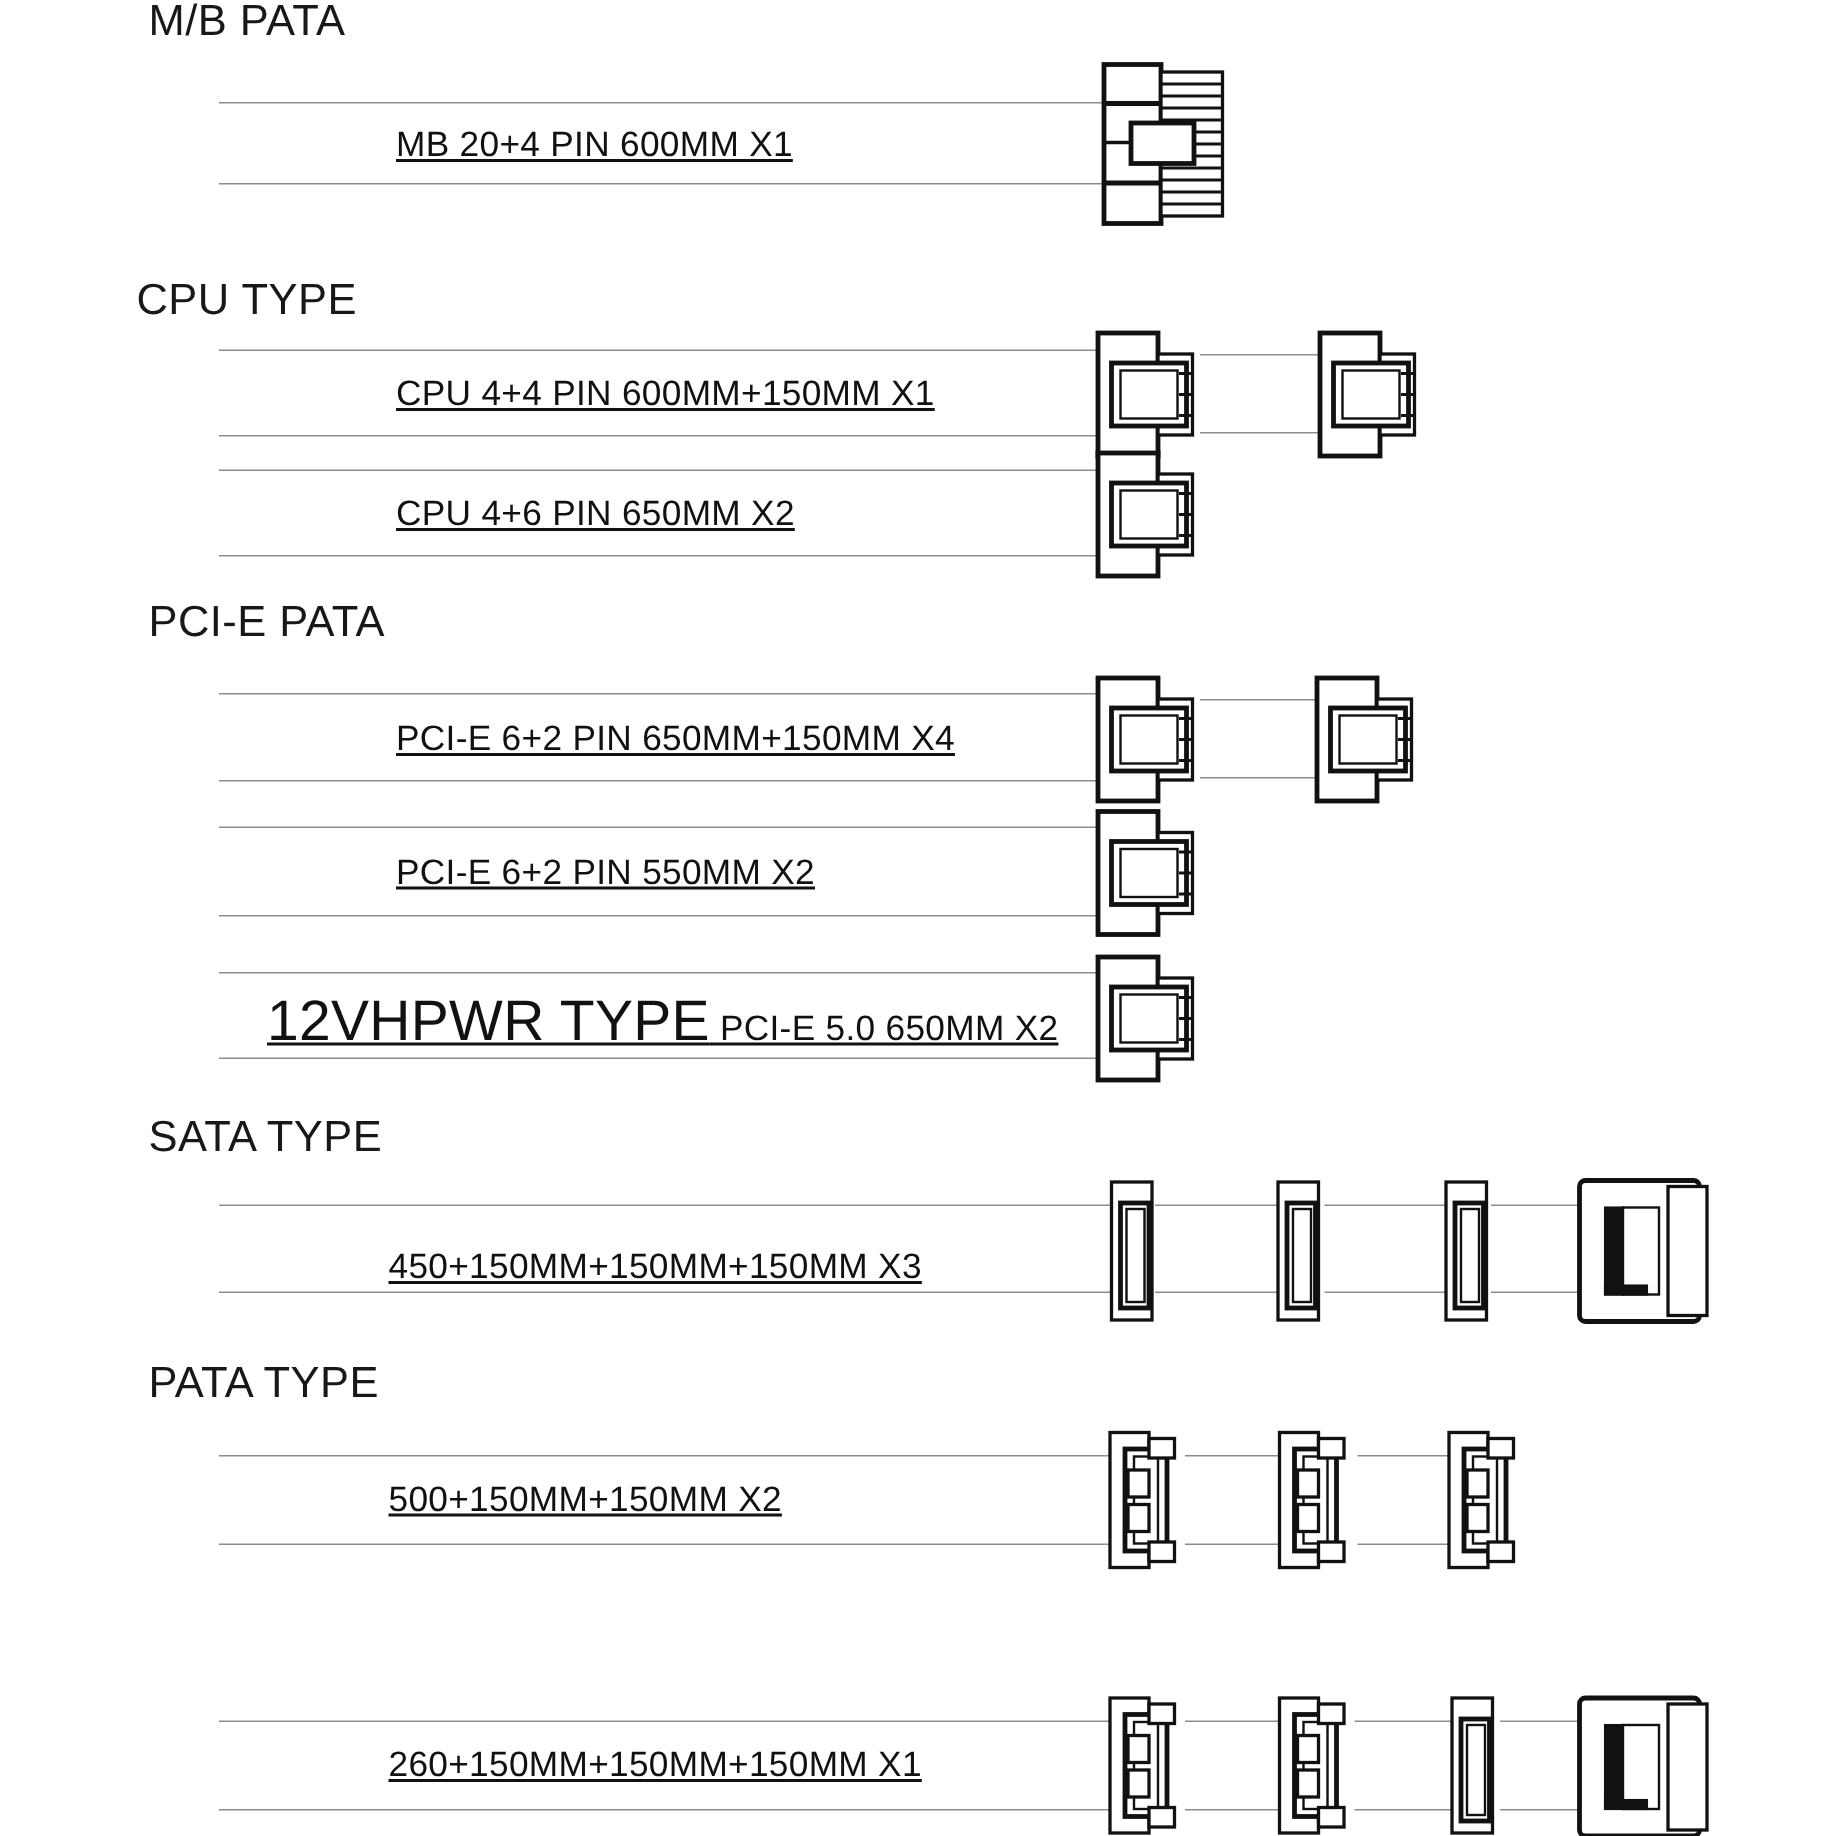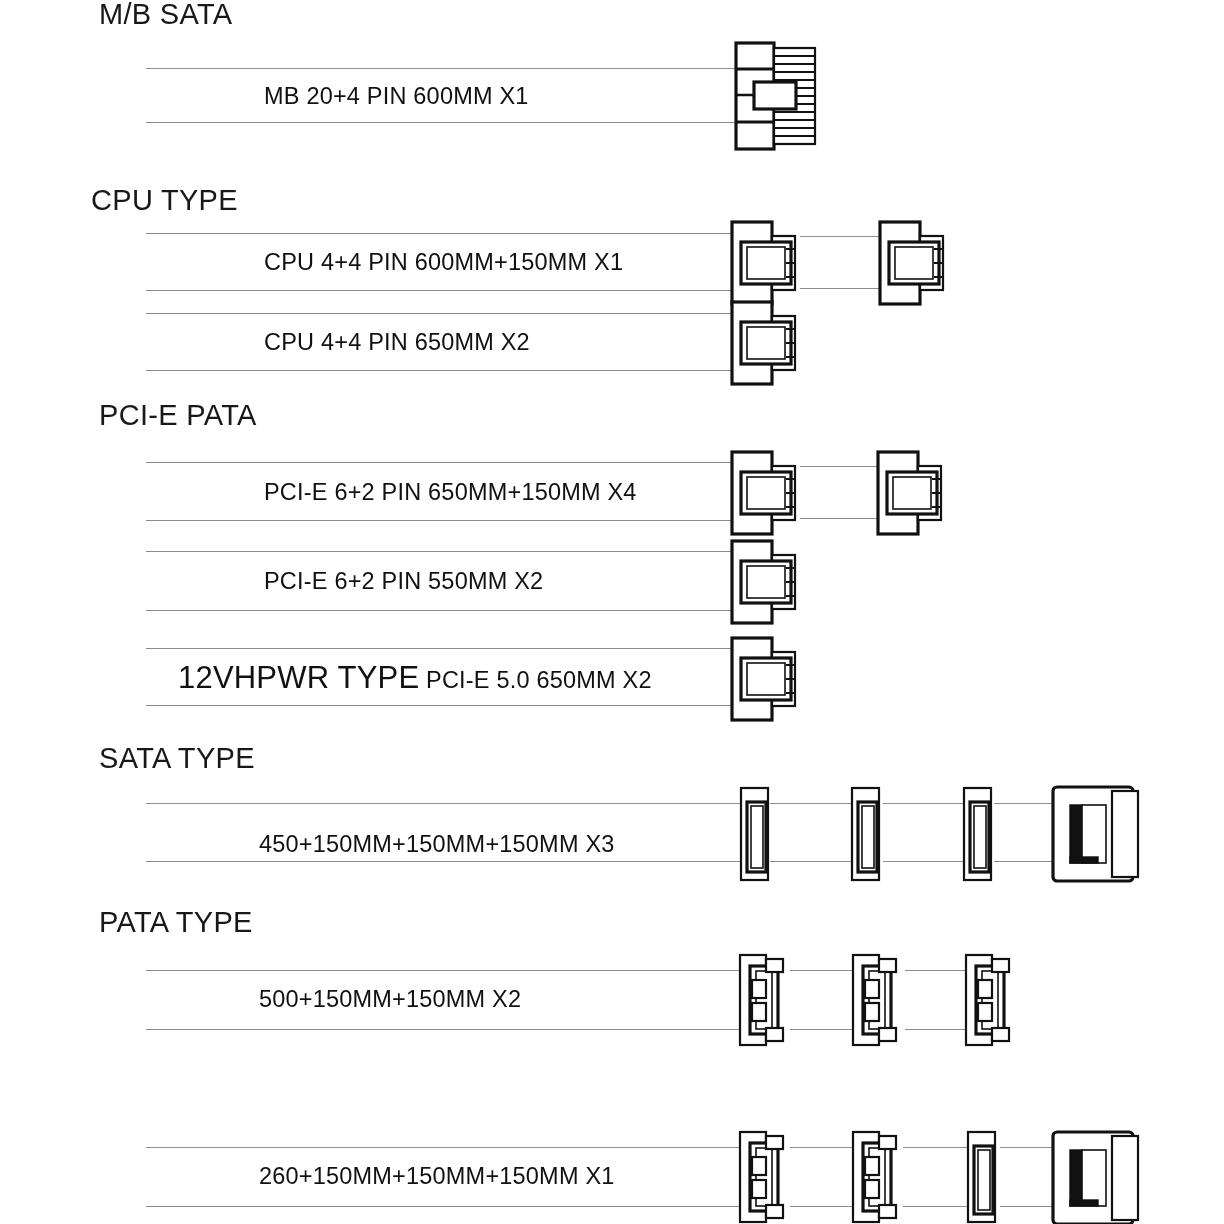--- a/index.html
+++ b/index.html
@@ -41,23 +41,24 @@
     border-top: 1.6px solid #8a8d90;
   }
   .cable-label {
     position: absolute;
     font-size: 23.5px;
     font-weight: 400;
     letter-spacing: 0.2px;
     color: #111111;
     white-space: nowrap;
     line-height: 1;
+    text-decoration: underline;
   }
   .cable-label .big {
-    font-size: 31px;
+    font-size: 38px;
     letter-spacing: 0.2px;
     text-align: right;
   }
 
   
   .conn {
     position: absolute;
   }
   .conn svg { display: block; overflow: visible; }
 
@@ -65,21 +66,21 @@
   .s-thick { fill: #ffffff; stroke: #111111; stroke-width: 3.2; }
   .s-med   { fill: #ffffff; stroke: #111111; stroke-width: 2.2; }
   .s-thin  { fill: #ffffff; stroke: #111111; stroke-width: 1.6; }
   .s-fillk { fill: #111111; stroke: #111111; stroke-width: 1.4; }
 </style>
 </head>
 <body>
 
 <div class="canvas">
 
-  <div class="section-heading" style="left:99px; top:0px;">M/B SATA</div>
+  <div class="section-heading" style="left:99px; top:0px;">M/B PATA</div>
 
   <div class="cable-row">
     <div class="cable-line" style="left:146px; top:68px; width:600px;"></div>
     <div class="cable-line" style="left:146px; top:122px; width:600px;"></div>
     <div class="cable-label" style="left:264px; top:85px;">MB 20+4 PIN 600MM  X1</div>
 
     <div class="conn" style="left:733px; top:40px;">
       <svg width="95" height="112" viewBox="0 0 95 112">
         <rect class="s-thick" x="3" y="3" width="38" height="106"></rect>
         <line x1="3" y1="29" x2="41" y2="29" stroke="#111" stroke-width="3.2"></line>
@@ -136,21 +137,21 @@
           <line x1="57" y1="44" x2="66" y2="44"></line>
           <line x1="57" y1="58" x2="66" y2="58"></line>
         </g>
       </svg>
     </div>
   </div>
 
   <div class="cable-row">
     <div class="cable-line" style="left:146px; top:313px; width:595px;"></div>
     <div class="cable-line" style="left:146px; top:370px; width:595px;"></div>
-    <div class="cable-label" style="left:264px; top:331px;">CPU 4+4 PIN 650MM X2</div>
+    <div class="cable-label" style="left:264px; top:331px;">CPU 4+6 PIN 650MM X2</div>
     <div class="conn" style="left:729px; top:299px;">
       <svg width="80" height="88" viewBox="0 0 80 88">
         <rect class="s-thick" x="3" y="3" width="40" height="82"></rect>
         <rect class="s-med" x="43" y="17" width="23" height="54"></rect>
         <rect class="s-thick" x="12" y="23" width="50" height="42"></rect>
         <rect class="s-thin" x="18" y="28" width="38" height="32"></rect>
         <g stroke="#111" stroke-width="2.0">
           <line x1="57" y1="30" x2="66" y2="30"></line>
           <line x1="57" y1="44" x2="66" y2="44"></line>
           <line x1="57" y1="58" x2="66" y2="58"></line>

